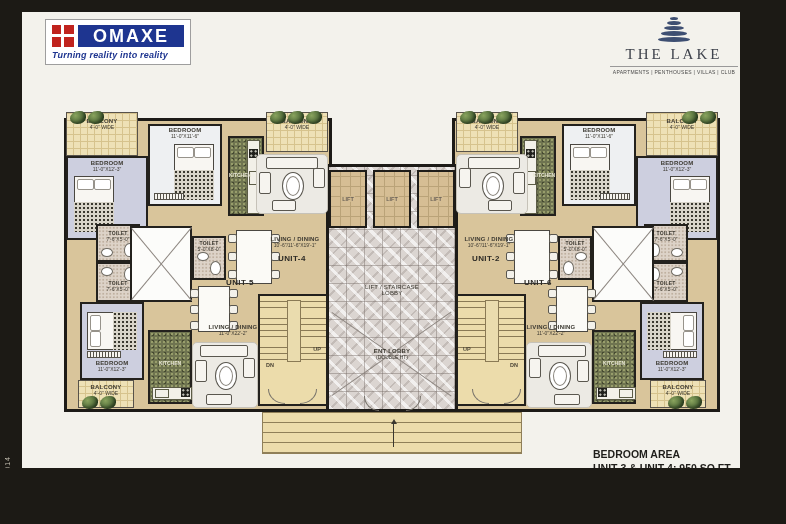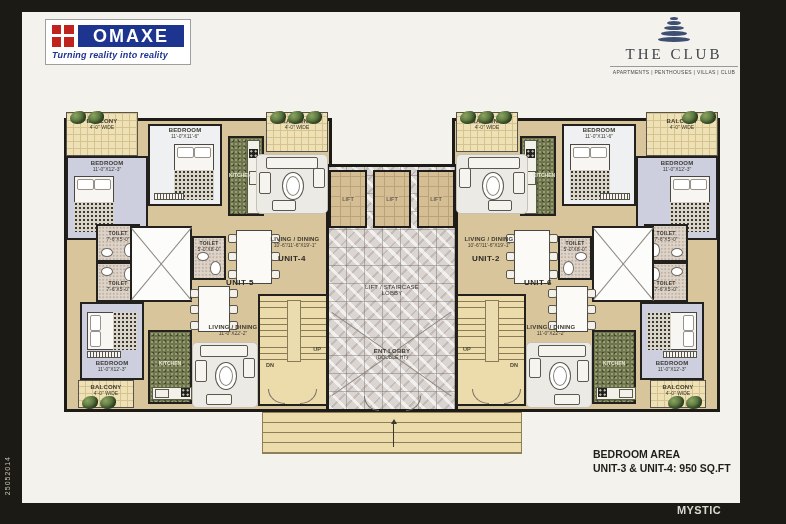--- a/index.html
+++ b/index.html
@@ -1,16 +1,16 @@
 <!DOCTYPE html>
 <html><head>
 <meta charset="utf-8">
 <style>
   html,body{margin:0;padding:0;background:#1c1a15;}
-  #canvas{position:relative;width:786px;height:524px;background:#1c1a15;overflow:hidden;
+  #canvas{position:relative;width:786px;height:468px;background:#1c1a15;overflow:hidden;
           font-family:"Liberation Sans",sans-serif;-webkit-font-smoothing:antialiased;}
   .page{position:absolute;left:22px;top:12px;width:718px;height:491px;background:#f3f2ec;}
 
   
   .omaxe{position:absolute;left:23px;top:7px;width:146px;background:#fff;border:1px solid #9e9e9e;
          padding:5px 6px 4px;box-sizing:border-box;}
   .omaxe-row{display:flex;align-items:stretch;gap:4px;}
   .omaxe-icon{width:22px;height:22px;background:#c0231e;position:relative;flex:0 0 auto;align-self:center;}
   .omaxe-icon:before{content:"";position:absolute;left:0;right:0;top:9px;height:3px;background:#fff;}
   .omaxe-icon:after{content:"";position:absolute;top:0;bottom:0;left:9px;width:3px;background:#fff;}
@@ -114,21 +114,21 @@
     </div>
 
     <div class="lake">
       <div class="tower">
         <i style="width:8px;height:3px"></i>
         <i style="width:14px;height:4px"></i>
         <i style="width:20px;height:4px"></i>
         <i style="width:26px;height:5px"></i>
         <i style="width:32px;height:5px"></i>
       </div>
-      <div class="lake-name">THE CLUB</div>
+      <div class="lake-name">THE LAKE</div>
       <div class="lake-sub">APARTMENTS | PENTHOUSES | VILLAS | CLUB</div>
     </div>
 
     <div class="salebox">
       <div>BEDROOM AREA</div>
       <div>UNIT-3 &amp; UNIT-4: 950 SQ.FT</div>
     </div>
 
     <div class="abs wing" style="left:42px;top:106px;width:268px;height:294px"></div>
     <div class="abs wing" style="left:430px;top:106px;width:268px;height:294px"></div>

